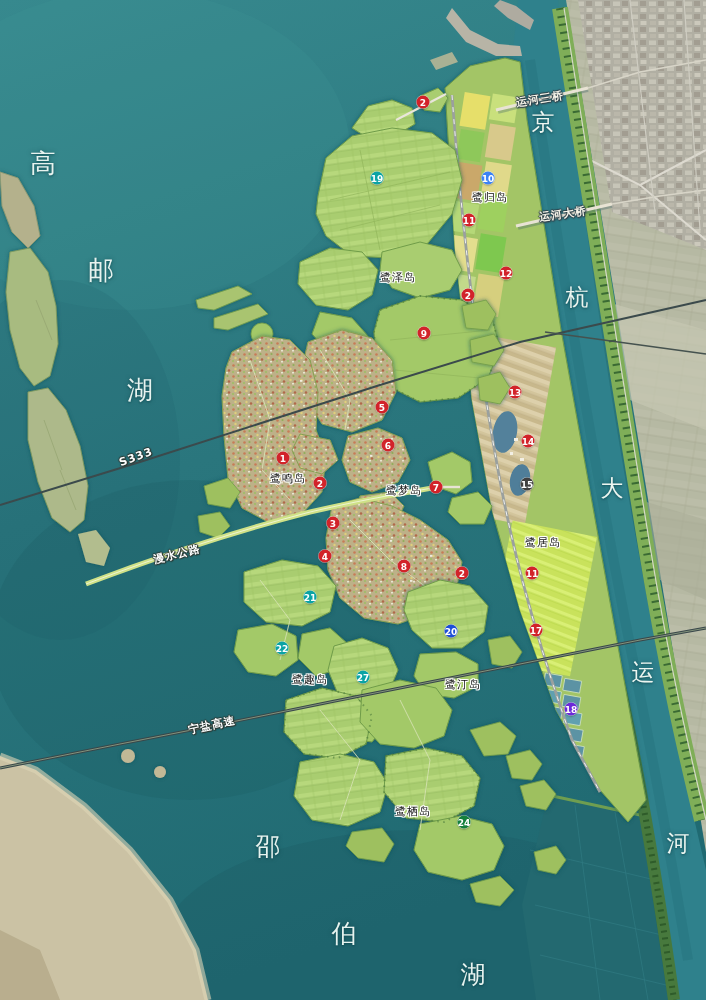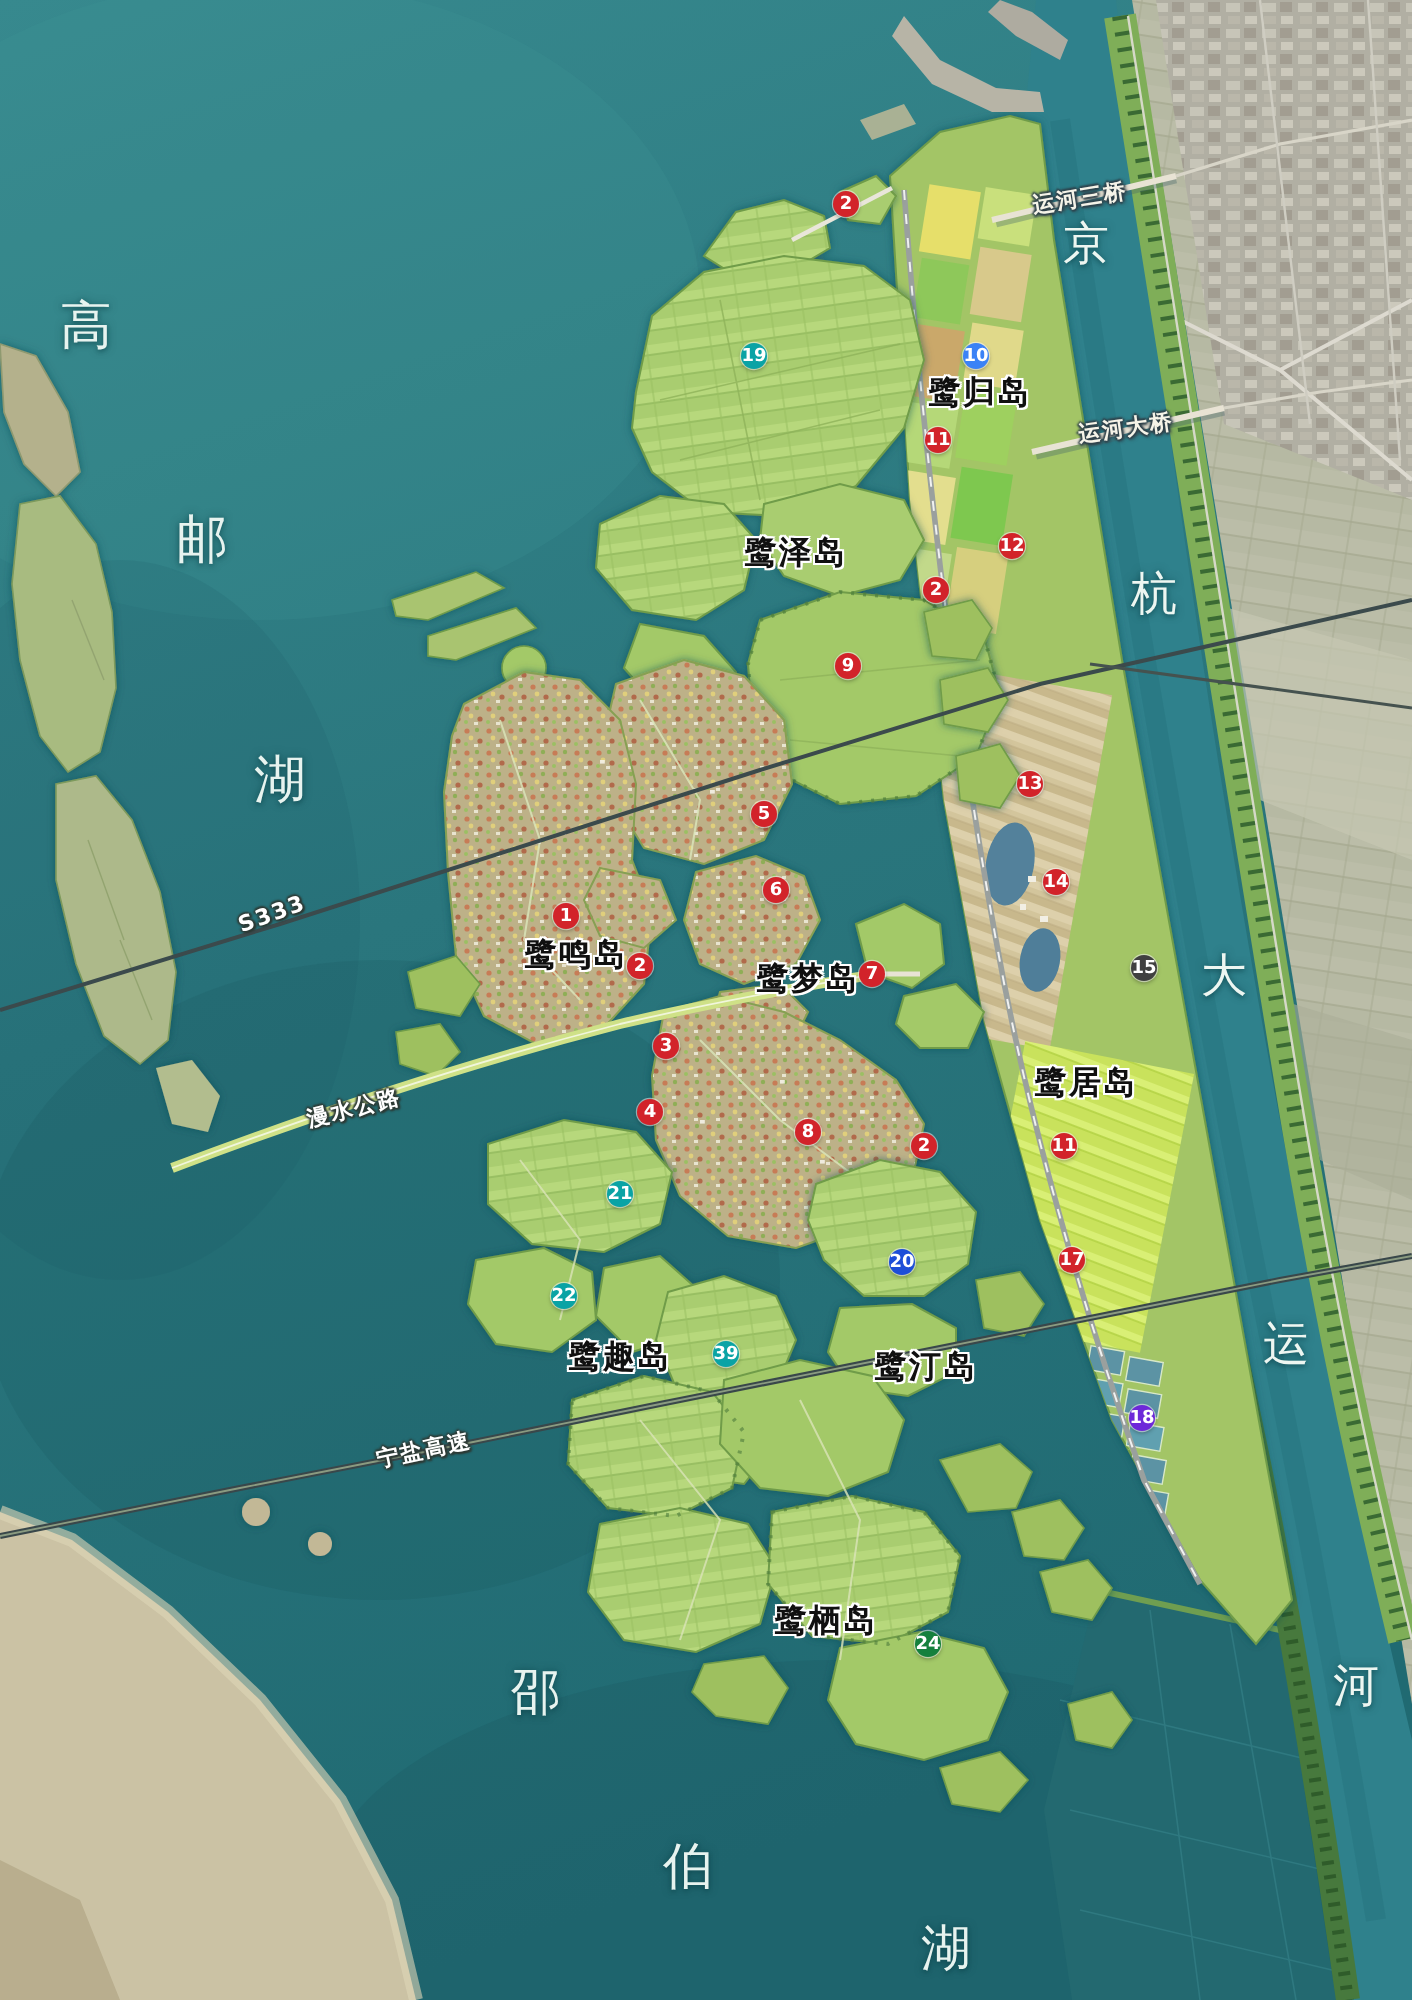--- a/index.html
+++ b/index.html
@@ -3,21 +3,21 @@
 <meta charset="utf-8">
 <style>
   html,body{margin:0;padding:0;background:#222;}
   .stage{position:relative;width:706px;height:1000px;overflow:hidden;
          font-family:"DejaVu Sans","Liberation Sans",sans-serif;}
   .stage svg{position:absolute;left:0;top:0;}
   #labels-layer,#markers-layer{position:absolute;left:0;top:0;width:706px;height:1000px;pointer-events:none;}
   .lake-char{position:absolute;color:#e7f3ef;font-size:26px;letter-spacing:0;
      text-shadow:0 0 4px rgba(10,60,66,.55),0 1px 2px rgba(10,60,66,.45);white-space:nowrap;}
   .canal-char{color:#edf6f1;}
-  .island-label{position:absolute;font-size:16px;font-weight:bold;color:#101010;white-space:nowrap;letter-spacing:1px;
+  .island-label{position:absolute;font-size:11px;font-weight:normal;color:#101010;white-space:nowrap;letter-spacing:1px;
      text-shadow:-1px 0 0 #fff,1px 0 0 #fff,0 -1px 0 #fff,0 1px 0 #fff,-1px -1px 0 #fff,1px 1px 0 #fff,1px -1px 0 #fff,-1px 1px 0 #fff;}
   .road-label{position:absolute;font-size:11px;font-weight:bold;color:#ffffff;white-space:nowrap;letter-spacing:1px;
      text-shadow:-1px 0 1px #2e3b36,1px 0 1px #2e3b36,0 -1px 1px #2e3b36,0 1px 1px #2e3b36,1px 1px 1px #2e3b36;}
   .bridge-label{position:absolute;font-size:11px;font-weight:bold;color:#f5f3e8;white-space:nowrap;letter-spacing:1px;
      text-shadow:-1px 0 1px #30414a,1px 0 1px #30414a,0 -1px 1px #30414a,0 1px 1px #30414a,1px 1px 2px #30414a;}
   .marker{position:absolute;width:13px;height:13px;border-radius:50%;color:#fff;
      font-size:9px;font-weight:bold;display:flex;align-items:center;justify-content:center;
      box-shadow:0 0 0 0.6px rgba(255,255,255,.5),0 1px 2px rgba(0,0,0,.35);}
 </style>
 </head>
@@ -306,29 +306,29 @@
       <div class="marker" style="left: 469px; top: 220px; transform: translate(-50%, -50%); background: rgb(210, 35, 42);">11</div>
       <div class="marker" style="left: 506px; top: 273px; transform: translate(-50%, -50%); background: rgb(210, 35, 42);">12</div>
       <div class="marker" style="left: 468px; top: 295px; transform: translate(-50%, -50%); background: rgb(210, 35, 42);">2</div>
       <div class="marker" style="left: 424px; top: 333px; transform: translate(-50%, -50%); background: rgb(210, 35, 42);">9</div>
       <div class="marker" style="left: 515px; top: 392px; transform: translate(-50%, -50%); background: rgb(210, 35, 42);">13</div>
       <div class="marker" style="left: 382px; top: 407px; transform: translate(-50%, -50%); background: rgb(210, 35, 42);">5</div>
       <div class="marker" style="left: 388px; top: 445px; transform: translate(-50%, -50%); background: rgb(210, 35, 42);">6</div>
       <div class="marker" style="left: 528px; top: 441px; transform: translate(-50%, -50%); background: rgb(210, 35, 42);">14</div>
       <div class="marker" style="left: 283px; top: 458px; transform: translate(-50%, -50%); background: rgb(210, 35, 42);">1</div>
       <div class="marker" style="left: 320px; top: 483px; transform: translate(-50%, -50%); background: rgb(210, 35, 42);">2</div>
-      <div class="marker" style="left: 527px; top: 484px; transform: translate(-50%, -50%); background: #404040; margin-left: 45px;">15</div>
+      <div class="marker" style="left: 527px; top: 484px; transform: translate(-50%, -50%); background: #404040;">15</div>
       <div class="marker" style="left: 436px; top: 487px; transform: translate(-50%, -50%); background: rgb(210, 35, 42);">7</div>
       <div class="marker" style="left: 333px; top: 523px; transform: translate(-50%, -50%); background: rgb(210, 35, 42);">3</div>
       <div class="marker" style="left: 325px; top: 556px; transform: translate(-50%, -50%); background: rgb(210, 35, 42);">4</div>
       <div class="marker" style="left: 404px; top: 566px; transform: translate(-50%, -50%); background: rgb(210, 35, 42);">8</div>
       <div class="marker" style="left: 462px; top: 573px; transform: translate(-50%, -50%); background: rgb(210, 35, 42);">2</div>
       <div class="marker" style="left: 532px; top: 573px; transform: translate(-50%, -50%); background: rgb(210, 35, 42);">11</div>
       <div class="marker" style="left: 536px; top: 630px; transform: translate(-50%, -50%); background: rgb(210, 35, 42);">17</div>
       <div class="marker" style="left: 377px; top: 178px; transform: translate(-50%, -50%); background: rgb(10, 163, 165);">19</div>
       <div class="marker" style="left: 310px; top: 597px; transform: translate(-50%, -50%); background: rgb(10, 163, 165);">21</div>
       <div class="marker" style="left: 451px; top: 631px; transform: translate(-50%, -50%); background: #1d4ed8;">20</div>
       <div class="marker" style="left: 282px; top: 648px; transform: translate(-50%, -50%); background: rgb(10, 163, 165);">22</div>
-      <div class="marker" style="left: 363px; top: 677px; transform: translate(-50%, -50%); background: rgb(10, 163, 165);">39</div>
+      <div class="marker" style="left: 363px; top: 677px; transform: translate(-50%, -50%); background: rgb(10, 163, 165);">27</div>
       <div class="marker" style="left: 571px; top: 709px; transform: translate(-50%, -50%); background: #6d28d9;">18</div>
       <div class="marker" style="left: 464px; top: 822px; transform: translate(-50%, -50%); background: #15803d;">24</div>
     </div>
 </div>
 
 </body></html>

